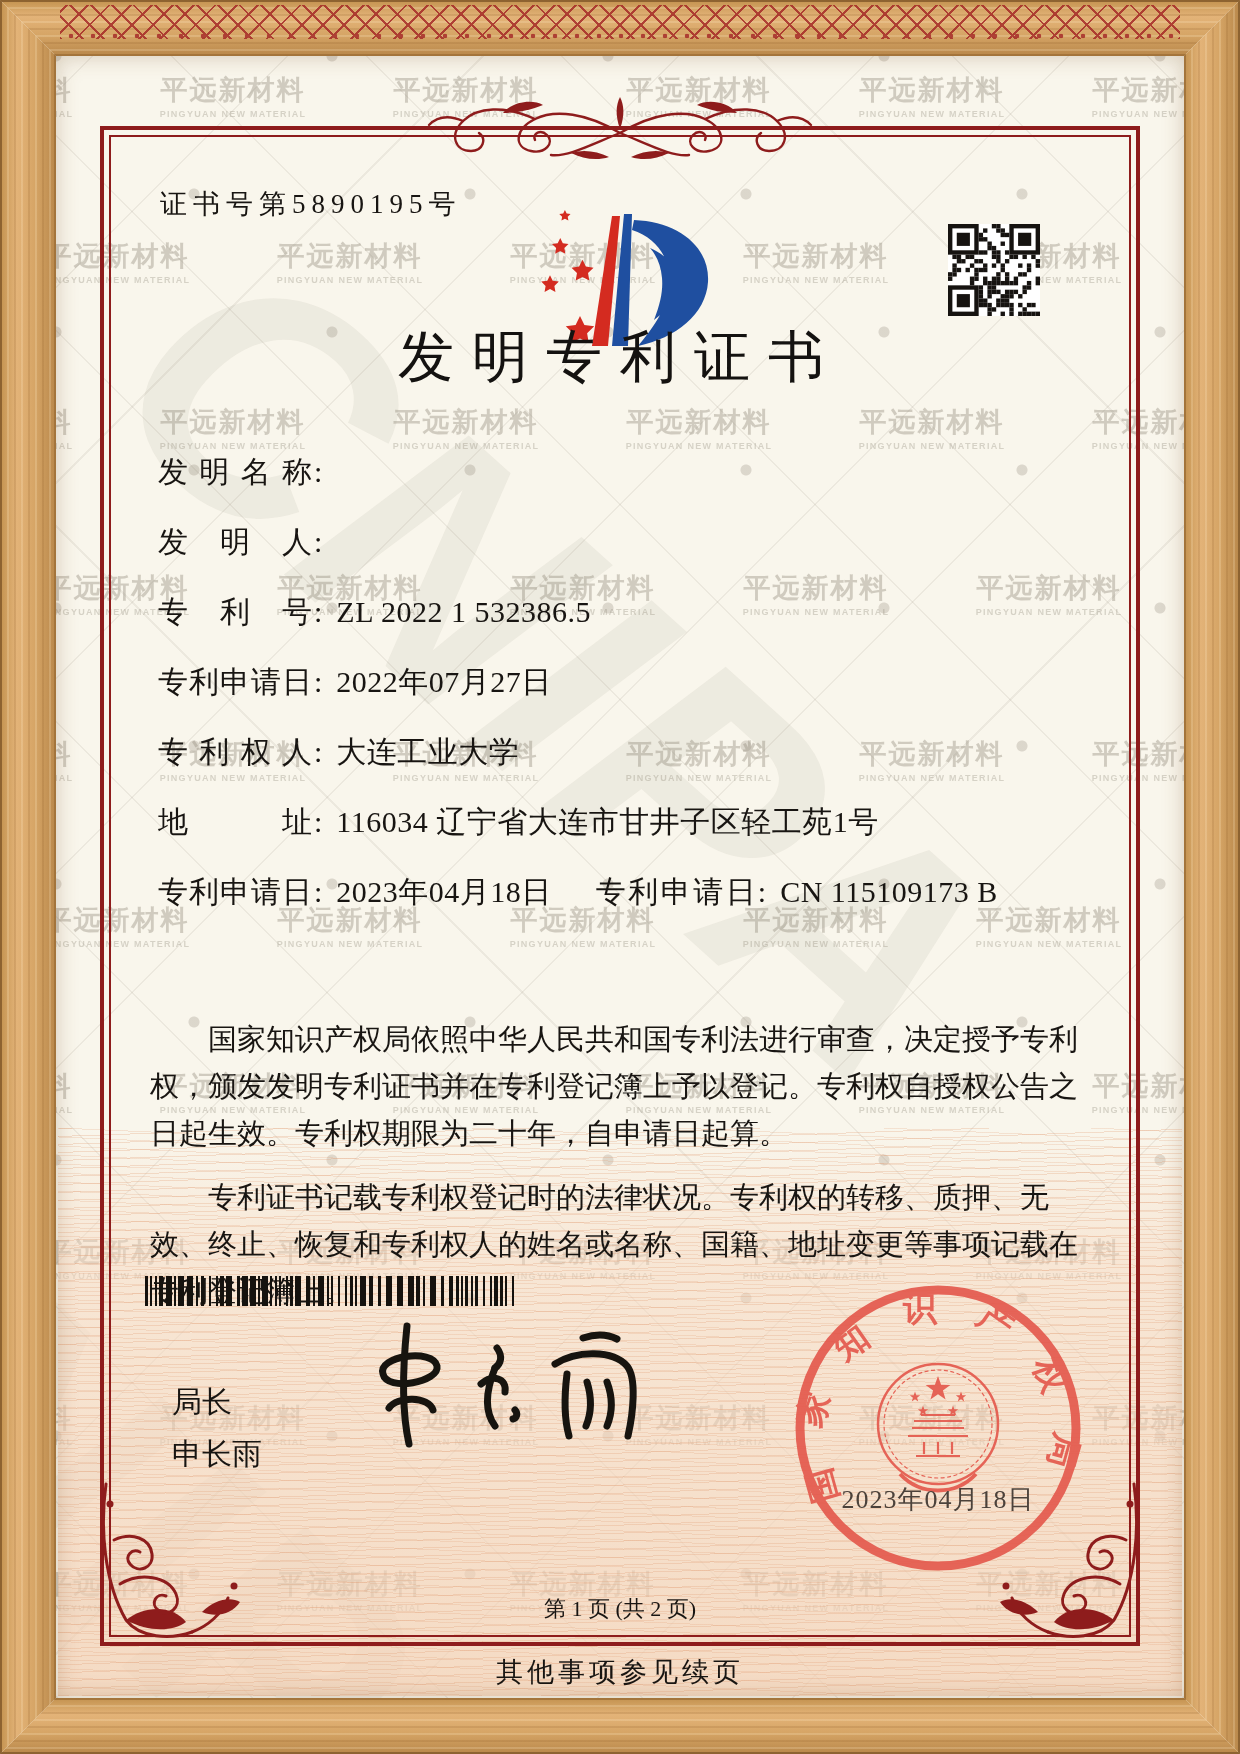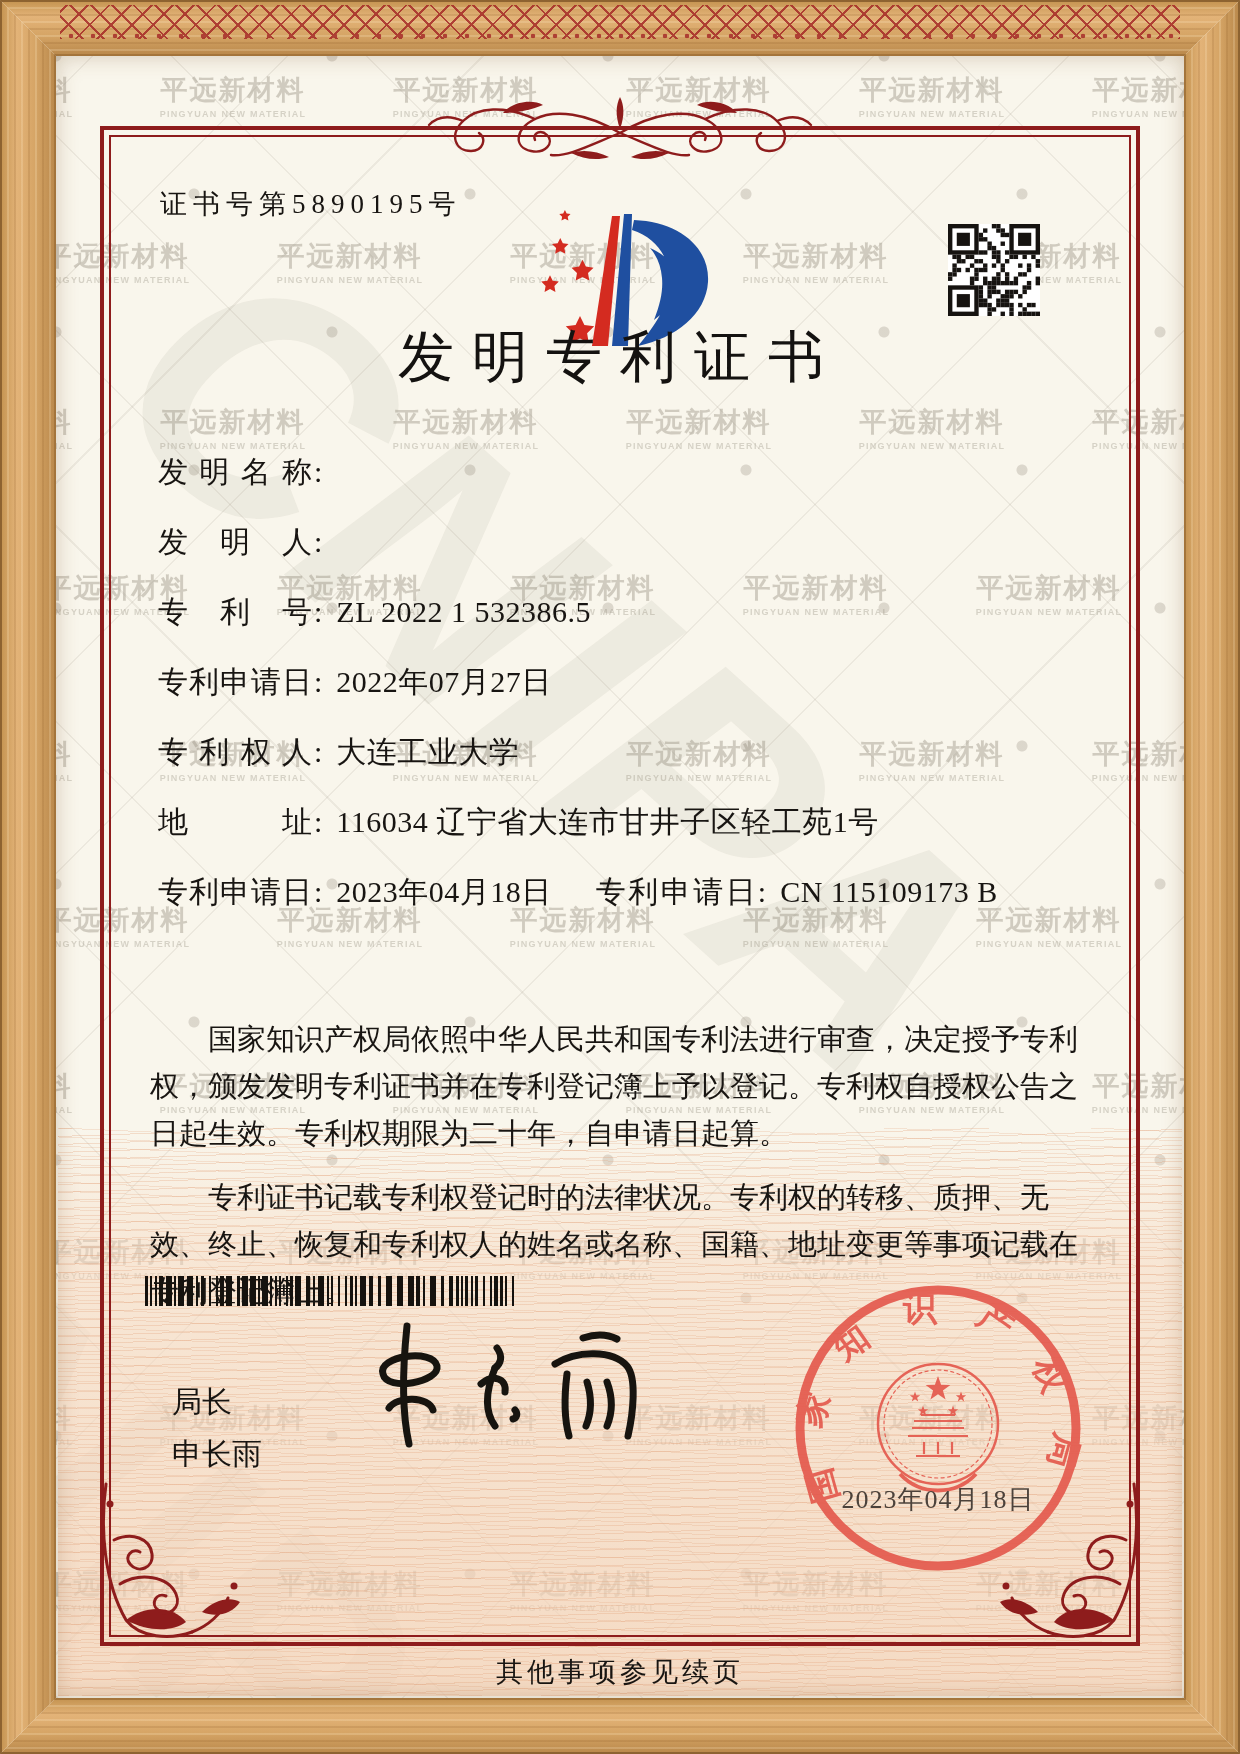--- a/index.html
+++ b/index.html
@@ -692,15 +692,16 @@
         <path d="M136,164 v12 M150,164 v12 M164,164 v12 M128,178 h44" stroke-width="2.2"></path>
         <path d="M112,196 A52,52 0 0 0 188,196" stroke-width="4"></path>
       </g>
       <path id="seal-stars" fill="#e4574b" d="M150.0,98.0L153.1,106.8L162.4,107.0L154.9,112.6L157.6,121.5L150.0,116.2L142.4,121.5L145.1,112.6L137.6,107.0L146.9,106.8ZM127.0,113.5L128.3,117.2L132.2,117.3L129.1,119.7L130.2,123.4L127.0,121.2L123.8,123.4L124.9,119.7L121.8,117.3L125.7,117.2ZM173.0,113.5L174.3,117.2L178.2,117.3L175.1,119.7L176.2,123.4L173.0,121.2L169.8,123.4L170.9,119.7L167.8,117.3L171.7,117.2ZM135.0,127.5L136.3,131.2L140.2,131.3L137.1,133.7L138.2,137.4L135.0,135.2L131.8,137.4L132.9,133.7L129.8,131.3L133.7,131.2ZM165.0,127.5L166.3,131.2L170.2,131.3L167.1,133.7L168.2,137.4L165.0,135.2L161.8,137.4L162.9,133.7L159.8,131.3L163.7,131.2Z"></path>
       <text font-size="34" font-weight="bold" fill="#e4574b" letter-spacing="36" font-family="Liberation Sans, DejaVu Sans, sans-serif">
         <textPath href="#seal-arc" startOffset="50%" text-anchor="middle">国家知识产权局</textPath>
       </text>
       <text x="150" y="230" text-anchor="middle" font-size="26" fill="#3a322c" letter-spacing="1" font-family="Liberation Serif, DejaVu Serif, serif">2023年04月18日</text>
     </svg>
 
+    <div class="abs page-note">第 1 页 (共 2 页)</div>
     <div class="abs continuation">其他事项参见续页</div>
   </div>
 </div>
 
 </body></html>

